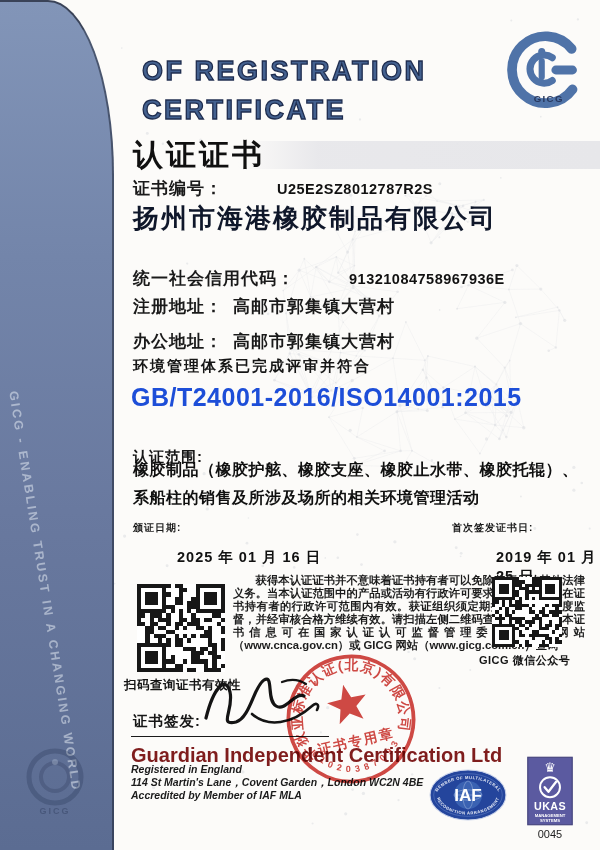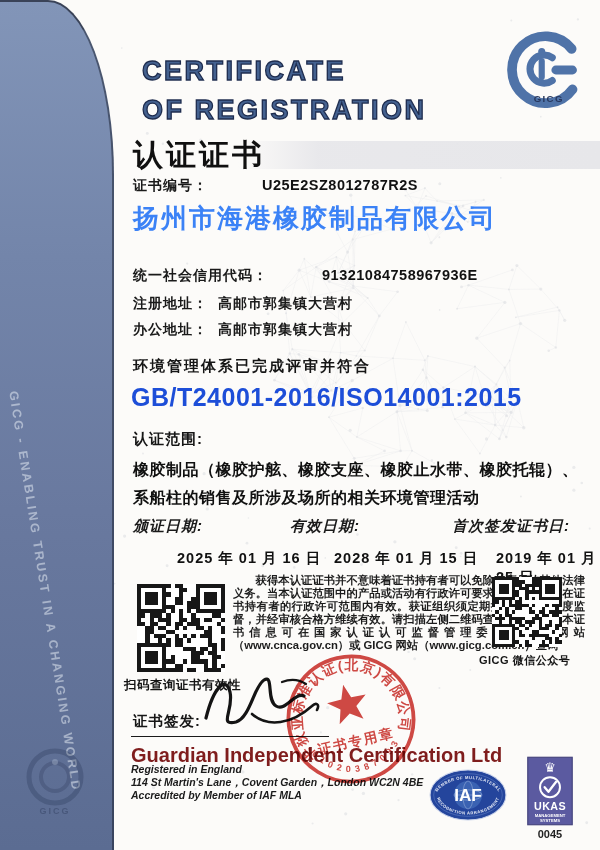--- a/index.html
+++ b/index.html
@@ -32,36 +32,36 @@
     color:#44618f; -webkit-text-stroke:1.3px #1d2b4d;
   }
   .gicg-logo { position:absolute; left:503px; top:26px; width:88px; height:88px; z-index:2; }
   .grey-band {
     position:absolute; left:238px; top:141px; width:362px; height:28px; z-index:1;
     background:linear-gradient(90deg, rgba(231,231,234,0) 0%, rgba(229,229,233,.85) 22%, #e7e7ea 100%);
   }
   .heading-cn { position:absolute; left:133px; top:135px; z-index:2; font-size:30px; font-weight:800; color:#101010; letter-spacing:3px; }
   
   .row { position:absolute; left:133px; z-index:2; display:flex; align-items:baseline; gap:10px; white-space:nowrap; }
-  .lbl { font-weight:700; font-size:14px; color:#1a1a1a; letter-spacing:1px; }
+  .lbl { font-weight:700; font-size:17px; color:#1a1a1a; letter-spacing:1px; }
   .val { font-weight:700; font-size:14.5px; color:#111; letter-spacing:.5px;padding-left:44px; }
   .cert-no-row { top:177px; }
-  .company-name { position:absolute; left:133px; top:201px; z-index:2; font-size:26px; font-weight:800; letter-spacing:2px; color:#3b82f6; }
+  .company-name { position:absolute; left:133px; top:201px; z-index:2; font-size:26px; font-weight:800; letter-spacing:2px; color:#0f172a; }
   .credit-row { top:267px; }
   .regaddr-row { top:295px; }
-  .offaddr-row { top:321px; }
+  .offaddr-row { top:330px; }
   .conformity { position:absolute; left:133px; top:357px; z-index:2; font-size:15px; font-weight:700; letter-spacing:2px; }
   .standard  { position:absolute; left:131px; top:383px; z-index:2; font-size:25px; font-weight:800; letter-spacing:.5px; color:#1d4ed8; }
-  .scope-label { position:absolute; left:133px; top:430px; z-index:2; font-size:15px; font-weight:700; letter-spacing:1px; }
+  .scope-label { position:absolute; left:133px; top:448px; z-index:2; font-size:15px; font-weight:700; letter-spacing:1px; }
   .scope-text {
     position:absolute; left:133px; top:456px; width:452px; z-index:2;
     font-size:16px; font-weight:700; line-height:28px; letter-spacing:.5px; color:#101010;
   }
   .date-col { position:absolute; z-index:2; }
-  .date-col .lbl { font-size:15px;font-style:italic; }
+  .date-col .lbl { font-size:10px; }
   .date-col .val { display:block; margin-top:13px; font-size:14.5px; letter-spacing:1px; }
   #date-col-0 { left:133px; top:517px; }
   #date-col-1 { left:290px; top:517px; }
   #date-col-2 { left:452px; top:517px; }
   
   .qr { position:absolute; z-index:2; background:#fff; }
   .qr svg { width:100%; height:100%; display:block; }
   #qr-left  { left:137px; top:584px; width:88px; height:88px; }
   #qr-right { left:492px; top:577px; width:70px; height:70px; }
   .qr-caption { position:absolute; z-index:2; font-weight:700; color:#151515; }
@@ -82,21 +82,21 @@
   #issuer-line2 { top:776px; }
   #issuer-line3 { top:789px;text-align:center; }
   
   .seal {
     position:absolute; left:280px; top:648px; width:142px; height:142px; z-index:4;
     transform:rotate(-13deg); mix-blend-mode:multiply; opacity:.92;
   }
   
   .iaf-logo  { position:absolute; left:429px; top:765px; width:78px; height:60px; z-index:2; }
   .ukas-logo { position:absolute; left:527px; top:756px; width:46px; height:70px; z-index:2; }
-  .ukas-number { position:absolute; left:527px; top:828px; width:46px; z-index:2; text-align:center; font-size:11px; font-weight:700; color:#222; }
+  .ukas-number { position:absolute; left:527px; top:828px; width:46px; z-index:2; text-align:center; font-size:11px; font-weight:400; color:#222; }
 </style>
 </head>
 <body>
 
 <div id="page">
 
   <div id="net"><svg width="487" height="850" xmlns="http://www.w3.org/2000/svg">
         <g stroke="#cdd0d8" stroke-width="0.5" opacity="0.55">
           <line x1="442.8" y1="347.5" x2="407.5" y2="323.6"></line>
           <line x1="442.8" y1="347.5" x2="446.4" y2="310.4"></line>
@@ -549,22 +549,22 @@
     <div class="sidebar-watermark">GICG - ENABLING TRUST IN A CHANGING WORLD</div>
     <svg class="sidebar-logo" viewBox="0 0 66 80">
       <circle cx="33" cy="33" r="26" fill="none" stroke="rgba(35,48,80,.35)" stroke-width="5"></circle>
       <circle cx="33" cy="33" r="14" fill="none" stroke="rgba(35,48,80,.3)" stroke-width="4"></circle>
       <circle cx="33" cy="18" r="3" fill="rgba(210,220,235,.35)"></circle>
       <text x="33" y="70" text-anchor="middle" font-size="9" letter-spacing="2" fill="rgba(35,48,80,.45)" font-weight="bold">GICG</text>
     </svg>
   </div>
 
   <div class="title-en">
+    <div>OF REGISTRATION</div>
     <div>CERTIFICATE</div>
-    <div>OF REGISTRATION</div>
   </div>
 
   <svg class="gicg-logo" viewBox="0 0 100 100">
     <path d="M78,26 A38,38 0 1 0 79,72" fill="none" stroke="#4f73a8" stroke-width="11" stroke-linecap="round"></path>
     <line x1="79" y1="50" x2="60" y2="50" stroke="#4f73a8" stroke-width="10" stroke-linecap="round"></line>
     <path d="M56,36 A16,16 0 1 0 56,62" fill="none" stroke="#4f73a8" stroke-width="8" stroke-linecap="round"></path>
     <line x1="44" y1="40" x2="44" y2="58" stroke="#4f73a8" stroke-width="7" stroke-linecap="round"></line>
     <circle cx="44" cy="29" r="4" fill="#4f73a8"></circle>
     <text x="52" y="86" text-anchor="middle" font-size="11" font-weight="bold" letter-spacing="1.5" fill="#27375d">GICG</text>
   </svg>
@@ -595,24 +595,20 @@
   </div>
 
   <div class="conformity">环境管理体系已完成评审并符合</div>
   <div class="standard">GB/T24001-2016/ISO14001:2015</div>
   <div class="scope-label">认证范围:</div>
   <div class="scope-text">橡胶制品（橡胶护舷、橡胶支座、橡胶止水带、橡胶托辊）、系船柱的销售及所涉及场所的相关环境管理活动</div>
 
   <div class="date-col" id="date-col-0">
     <span class="lbl">颁证日期:</span>
     <span class="val">2025 年 01 月 16 日</span>
-  </div>
-  <div class="date-col" id="date-col-1">
-    <span class="lbl">有效日期:</span>
-    <span class="val">2028 年 01 月 15 日</span>
   </div>
   <div class="date-col" id="date-col-2">
     <span class="lbl">首次签发证书日:</span>
     <span class="val">2019 年 01 月 25 日</span>
   </div>
 
   <div class="qr" id="qr-left">
       <svg viewBox="0 0 21 21" shape-rendering="crispEdges" xmlns="http://www.w3.org/2000/svg">
         <g fill="#171717">
           <rect x="0" y="0" width="1" height="1"></rect>

